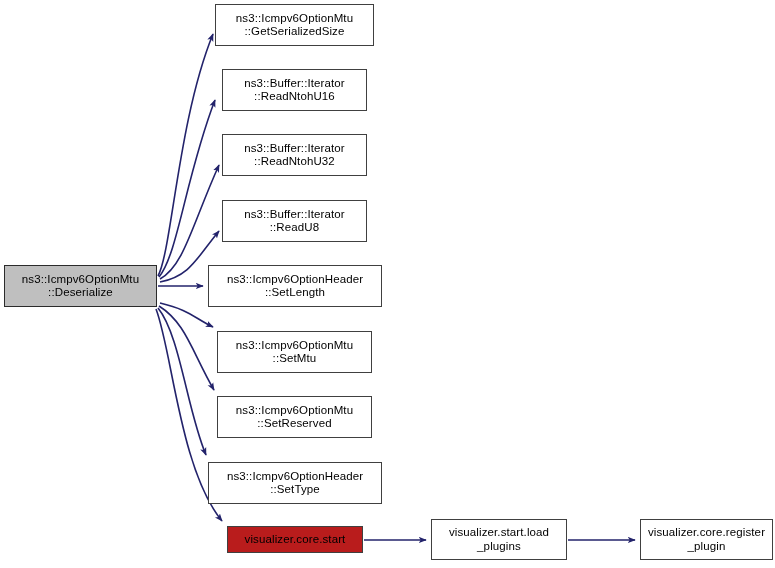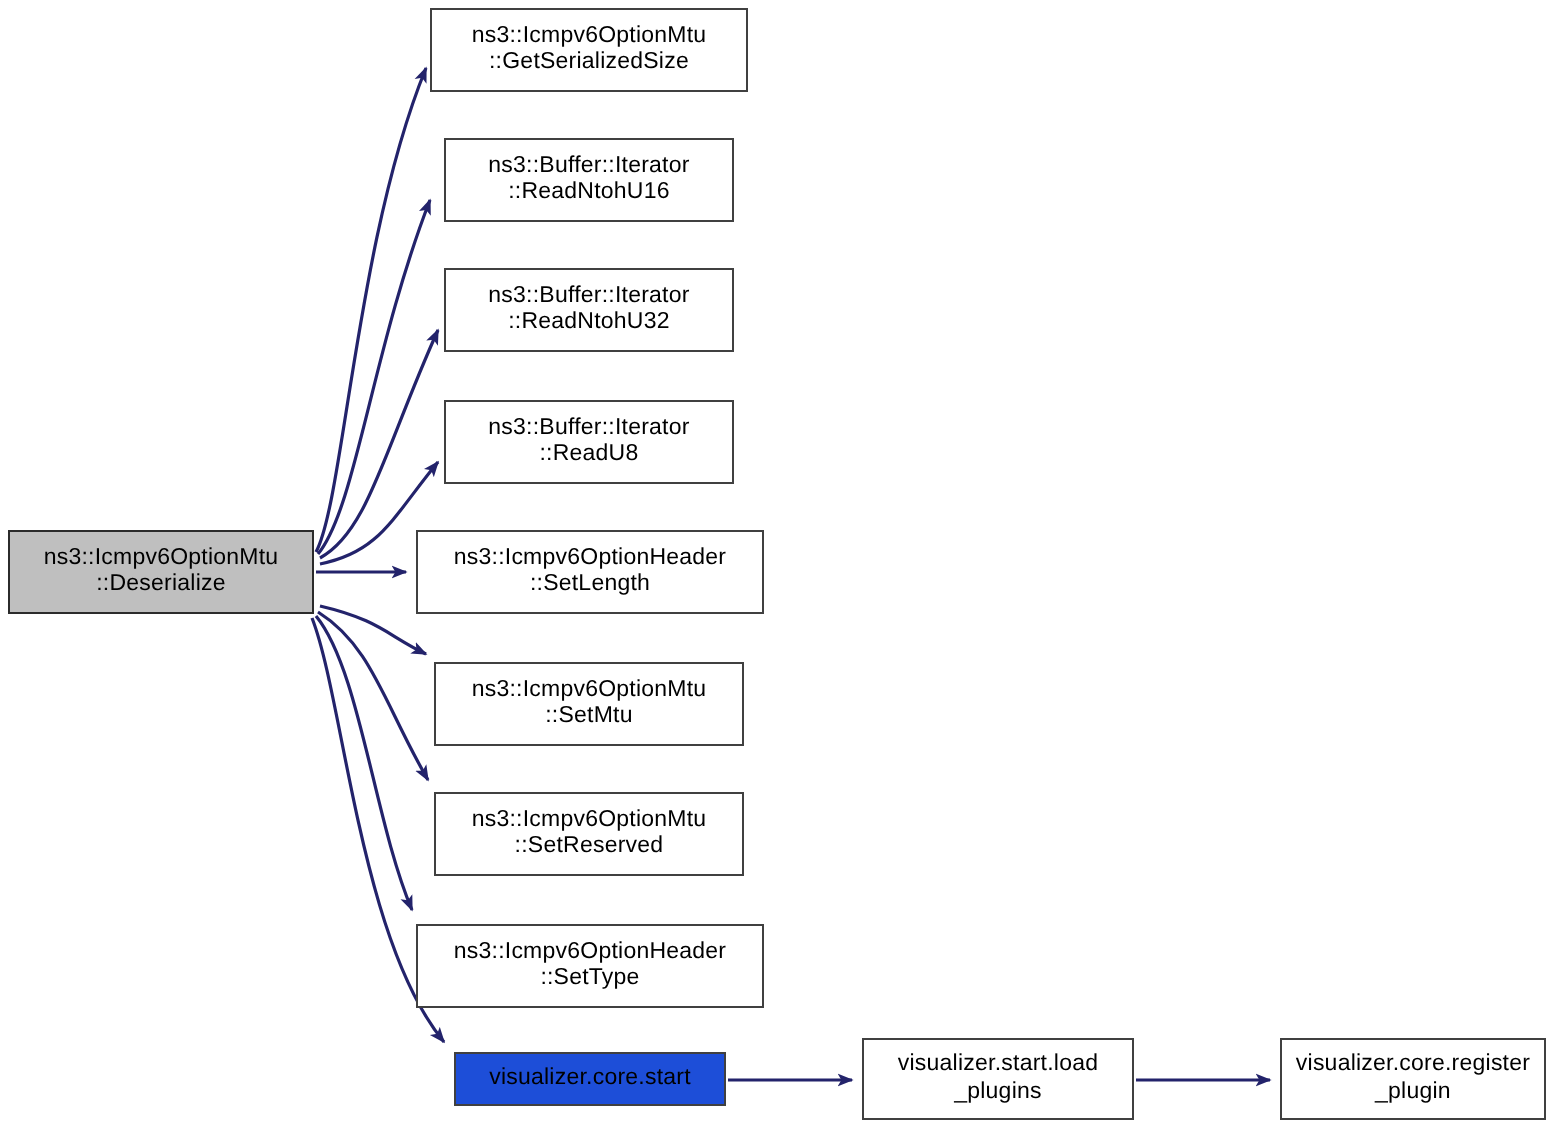--- a/index.html
+++ b/index.html
@@ -86,19 +86,19 @@
       <div class="node" style="left: 222px; top: 200px; width: 145px; height: 42px; background: rgb(255, 255, 255);"><span class="label">ns3::Buffer::Iterator
 ::ReadU8</span></div>
       <div class="node" style="left: 208px; top: 265px; width: 174px; height: 42px; background: rgb(255, 255, 255);"><span class="label">ns3::Icmpv6OptionHeader
 ::SetLength</span></div>
       <div class="node" style="left: 217px; top: 331px; width: 155px; height: 42px; background: rgb(255, 255, 255);"><span class="label">ns3::Icmpv6OptionMtu
 ::SetMtu</span></div>
       <div class="node" style="left: 217px; top: 396px; width: 155px; height: 42px; background: rgb(255, 255, 255);"><span class="label">ns3::Icmpv6OptionMtu
 ::SetReserved</span></div>
       <div class="node" style="left: 208px; top: 462px; width: 174px; height: 42px; background: rgb(255, 255, 255);"><span class="label">ns3::Icmpv6OptionHeader
 ::SetType</span></div>
-      <div class="node" style="left: 227px; top: 526px; width: 136px; height: 27px; background: #1d4ed8;"><span class="label">visualizer.core.start</span></div>
+      <div class="node" style="left: 227px; top: 526px; width: 136px; height: 27px; background: #b91c1c;"><span class="label">visualizer.core.start</span></div>
       <div class="node" style="left: 431px; top: 519px; width: 136px; height: 41px; background: rgb(255, 255, 255);"><span class="label">visualizer.start.load
 _plugins</span></div>
       <div class="node" style="left: 640px; top: 519px; width: 133px; height: 41px; background: rgb(255, 255, 255);"><span class="label">visualizer.core.register
 _plugin</span></div>
     </div>
 </div>
 
 </body></html>

